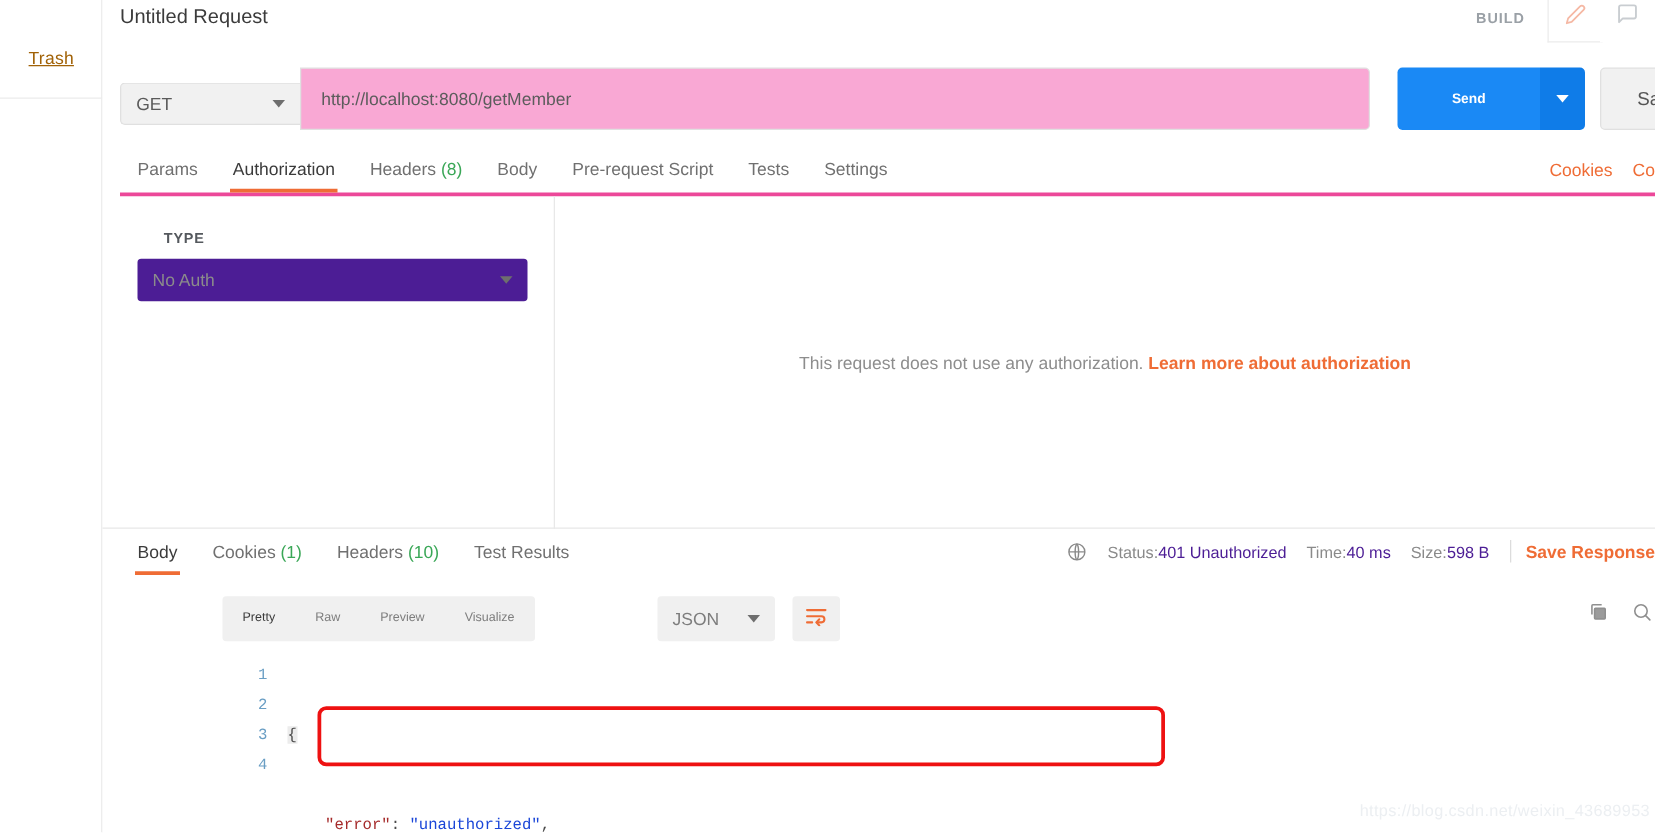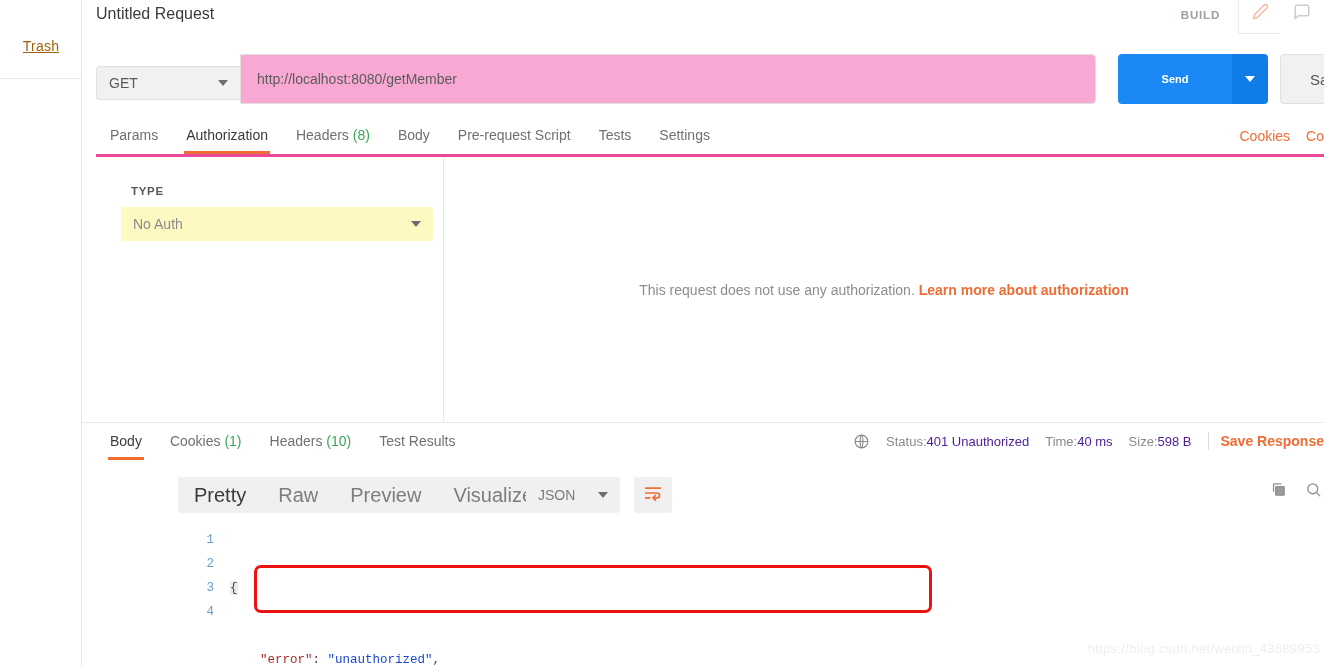--- a/index.html
+++ b/index.html
@@ -104,22 +104,22 @@
   .auth-area { position:absolute; left:0; top:157px; right:0; height: 266px; }
   .auth-left {
     position:absolute; left:0; top:0; width:362px; height:266px;
     border-right:1px solid #e8e8e8;
   }
   .type-label {
     position:absolute; left:24px; top:28px;
     font-size:11.5px; letter-spacing:.7px; color:#55595e; font-weight:bold;margin-left:25px;
   }
   .type-select {
-    position:absolute; left:39px; top:50px; width:312px; height:34px;
-    background:#fef9c3; border-radius:3px;
+    position:absolute; left:28px; top:50px; width:312px; height:34px;
+    background:#4c1d95; border-radius:3px;
     display:flex; align-items:center; padding: 0 12px; cursor:pointer;justify-content:flex-end;
   }
   .type-select .t { flex:1; font-size:14px; color:#8b8b8b; }
   .auth-right {
     position:absolute; left:362px; top:0; right:0; height:266px;
     display:flex; align-items:center; justify-content:center;
   }
   .auth-msg { font-size:14px; color:#8d8d8d; }
   .auth-msg .lnk { color:#ef6c35; cursor:pointer;font-weight:bold; }
   .auth-bottom-border {
@@ -139,21 +139,21 @@
   .meta-val { color:#4c1d95;text-align:center; }
   .vsep { width:1px; height:18px; background:#dcdcdc; margin-left:16px; }
   .globe { margin-left:4px; display:flex; align-items:center; }
 
   
   .fmt-bar { position:absolute; left:96px; top:477px; right:0; height:38px; }
   .seg {
     position:absolute; left:0; top:0; height:36px;
     background:#f0f0f0; border-radius:3px; display:flex; align-items:center;
   }
-  .seg-item { padding: 12px 16px; font-size:20px; color:#7d7d7d; line-height:36px; cursor:pointer; }
+  .seg-item { padding: 12px 16px; font-size:10px; color:#7d7d7d; line-height:36px; cursor:pointer; }
   .seg-item.active { color:#3b3b3b; }
   .json-sel {
     position:absolute; left:348px; top:0; width:94px; height:36px;
     background:#f0f0f0; border-radius:3px;
     display:flex; align-items:center; padding:0 12px; cursor:pointer;gap:15px;
   }
   .json-sel .t { flex:1; font-size:14px; color:#7d7d7d; }
   .wrap-btn {
     position:absolute; left:456px; top:0; width:38px; height:36px;
     background:#f0f0f0; border-radius:3px;

